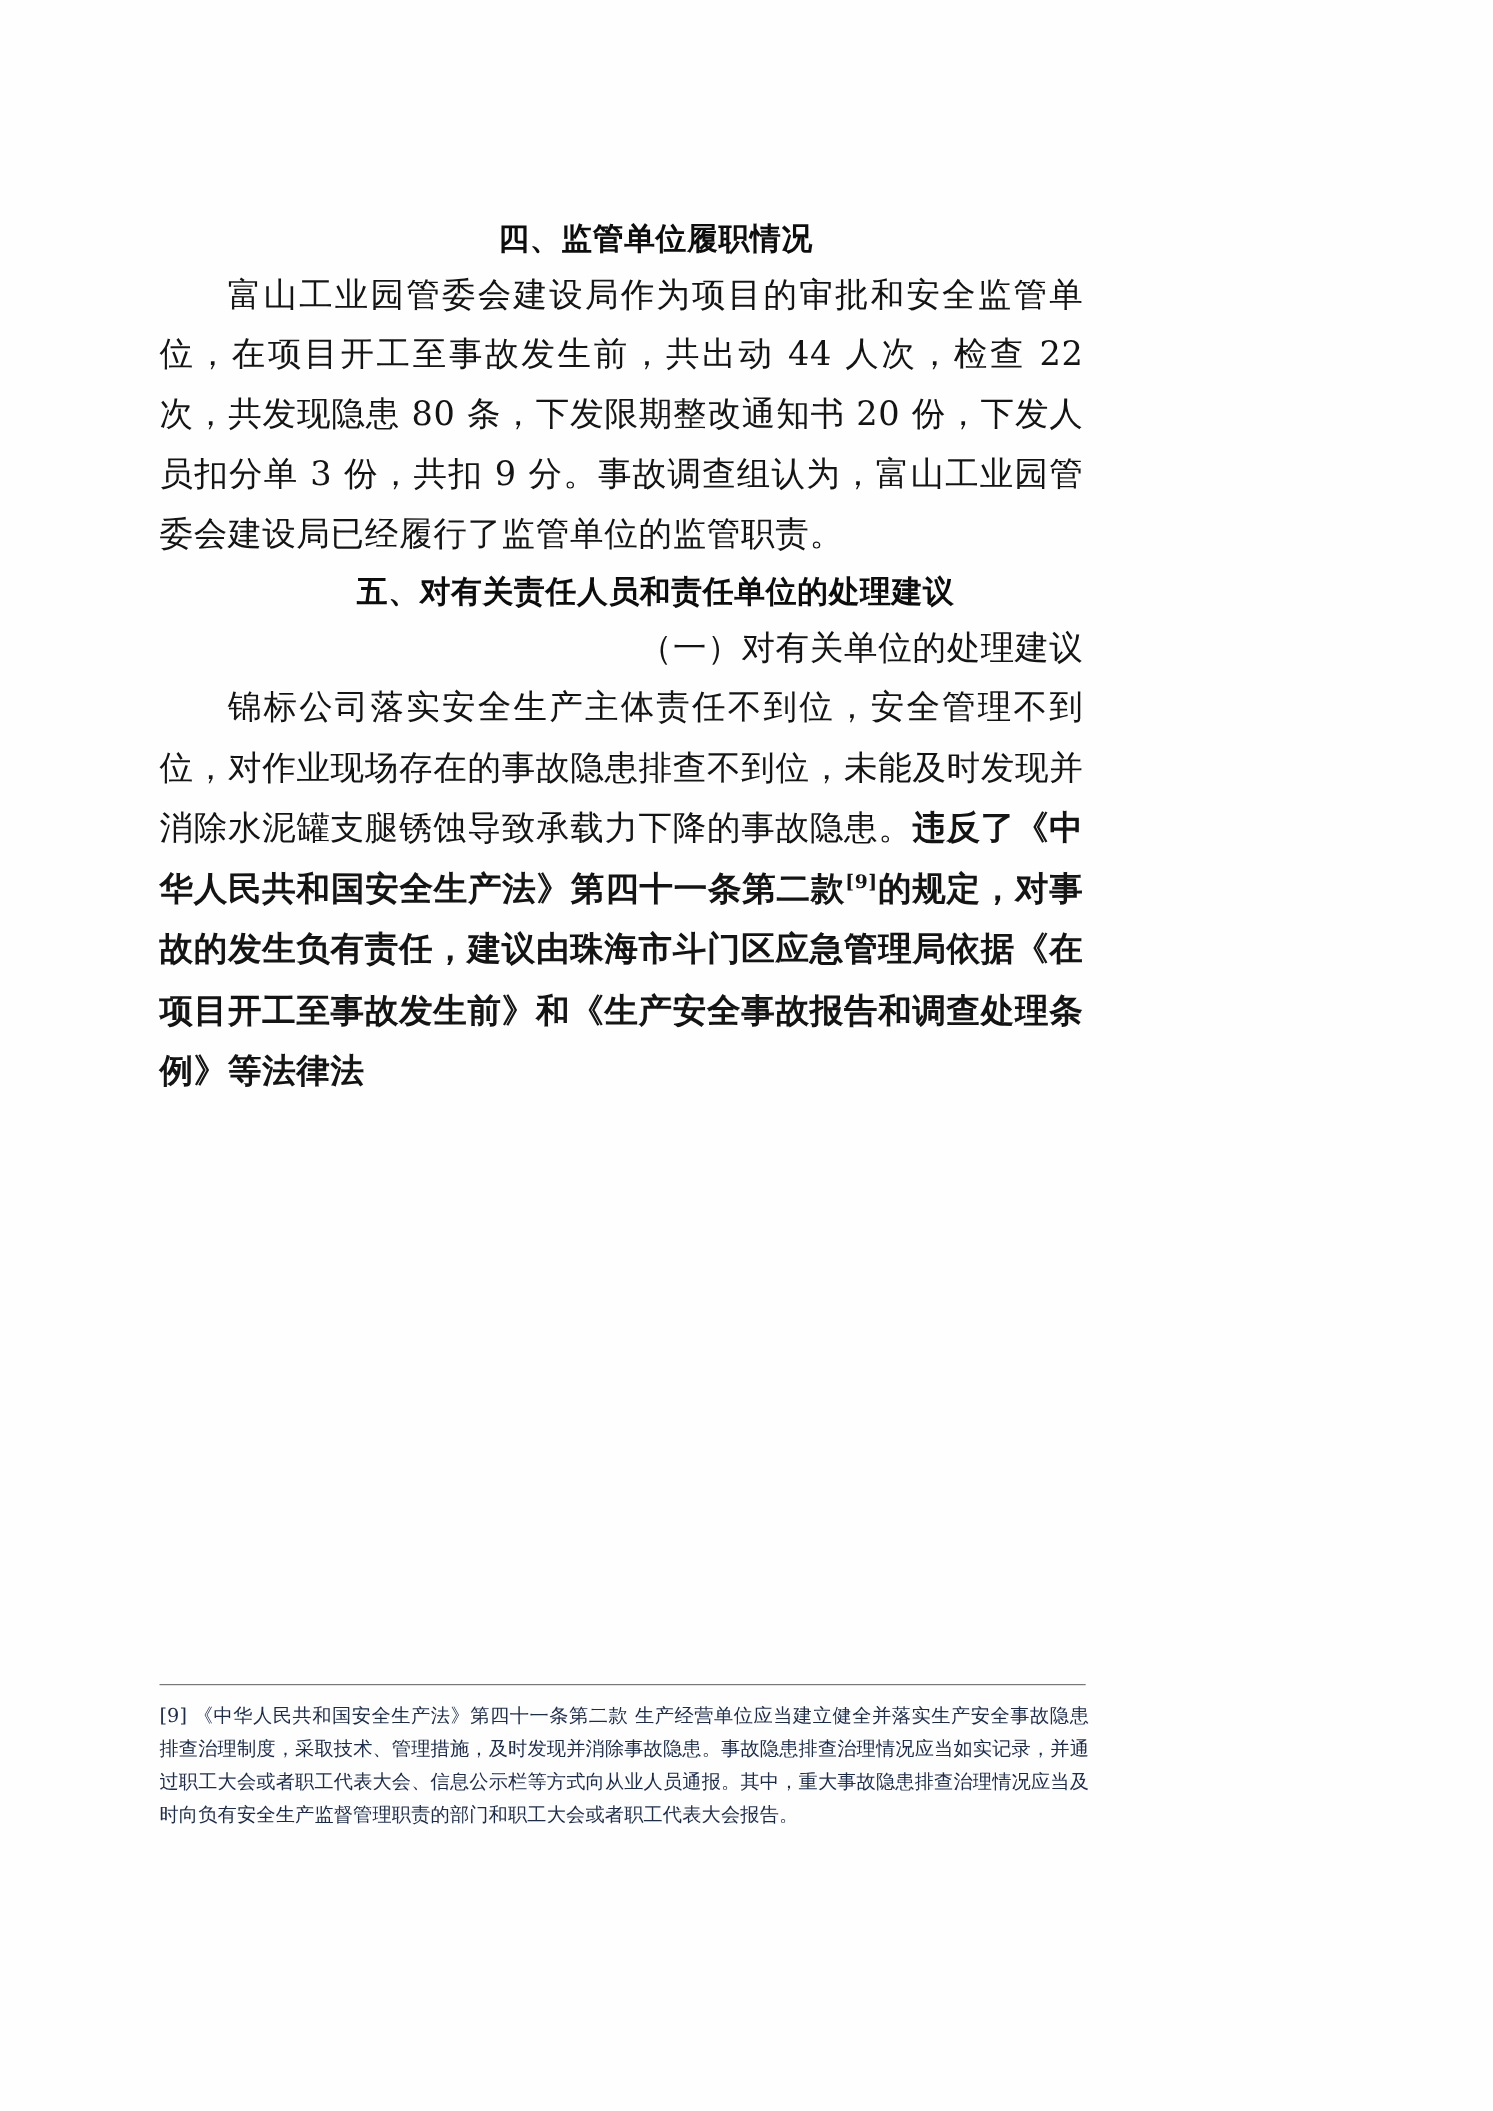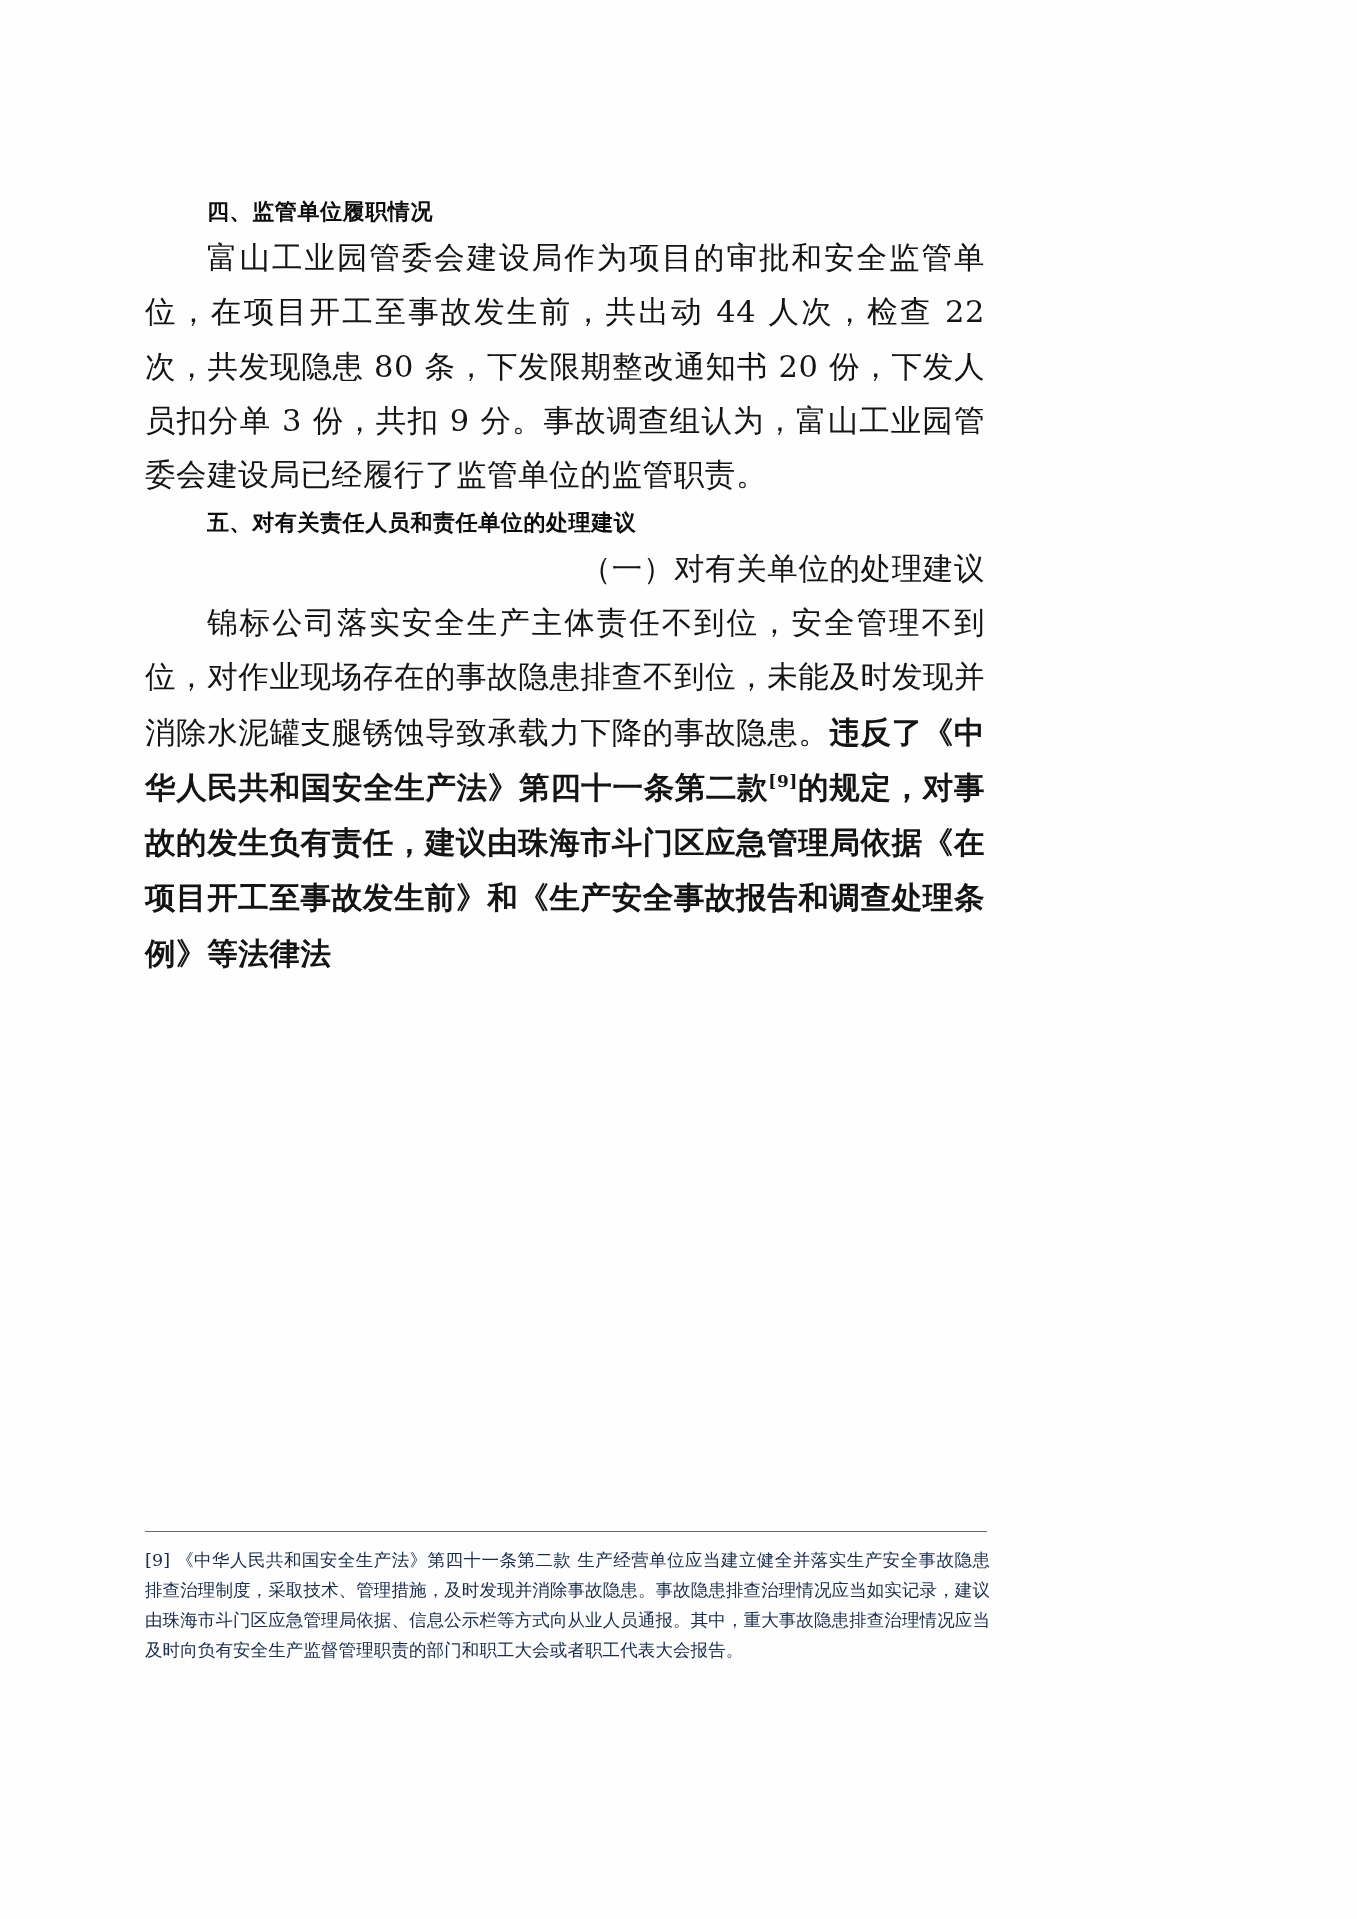--- a/index.html
+++ b/index.html
@@ -35,27 +35,28 @@
     text-align: justify;
     text-justify: inter-ideograph;
     letter-spacing: 0.6px;
     margin: 0 0 0 0;
     color: #141414;
   }
   .indent {
     text-indent: 62px;
   }
   .heading {
-    font-size: 22px;
+    font-size: 28px;
     line-height: 1.78;
     font-weight: bold;
     text-indent: 62px;
     margin: 0;
     color: #0d0d0d;
     letter-spacing: 0.6px;
+    text-align: center;
   }
   .subheading {
     font-size: 30.5px;
     line-height: 1.78;
     text-indent: 48px;
     margin: 0;
     color: #141414;
     letter-spacing: 0.6px;
     text-align: right;
   }
@@ -118,16 +119,16 @@
 
 
     <p class="subheading">（一）对有关单位的处理建议</p>
 
     <p class="para indent"><span>锦标公司落实安全生产主体责任不到位，安全管理不到位，对作业现场存在的事故隐患排查不到位，未能及时发现并消除水泥罐支腿锈蚀导致承载力下降的事故隐患。</span><span class="bold-run">违反了《中华人民共和国安全生产法》第四十一条第二款</span><sup class="fn">[9]</sup><span class="bold-run">的规定，对事故的发生负有责任，建议由珠海市斗门区应急管理局依据《在项目开工至事故发生前》和《生产安全事故报告和调查处理条例》等法律法</span></p>
 
   </div>
 
   <div class="footnote-rule"></div>
 
-  <div class="footnote"><span class="fn-mark">[9]</span> <span>《中华人民共和国安全生产法》第四十一条第二款  生产经营单位应当建立健全并落实生产安全事故隐患排查治理制度，采取技术、管理措施，及时发现并消除事故隐患。事故隐患排查治理情况应当如实记录，建议由珠海市斗门区应急管理局依据、信息公示栏等方式向从业人员通报。其中，重大事故隐患排查治理情况应当及时向负有安全生产监督管理职责的部门和职工大会或者职工代表大会报告。</span></div>
+  <div class="footnote"><span class="fn-mark">[9]</span> <span>《中华人民共和国安全生产法》第四十一条第二款  生产经营单位应当建立健全并落实生产安全事故隐患排查治理制度，采取技术、管理措施，及时发现并消除事故隐患。事故隐患排查治理情况应当如实记录，并通过职工大会或者职工代表大会、信息公示栏等方式向从业人员通报。其中，重大事故隐患排查治理情况应当及时向负有安全生产监督管理职责的部门和职工大会或者职工代表大会报告。</span></div>
 
 
 </div>
 
 </body></html>

